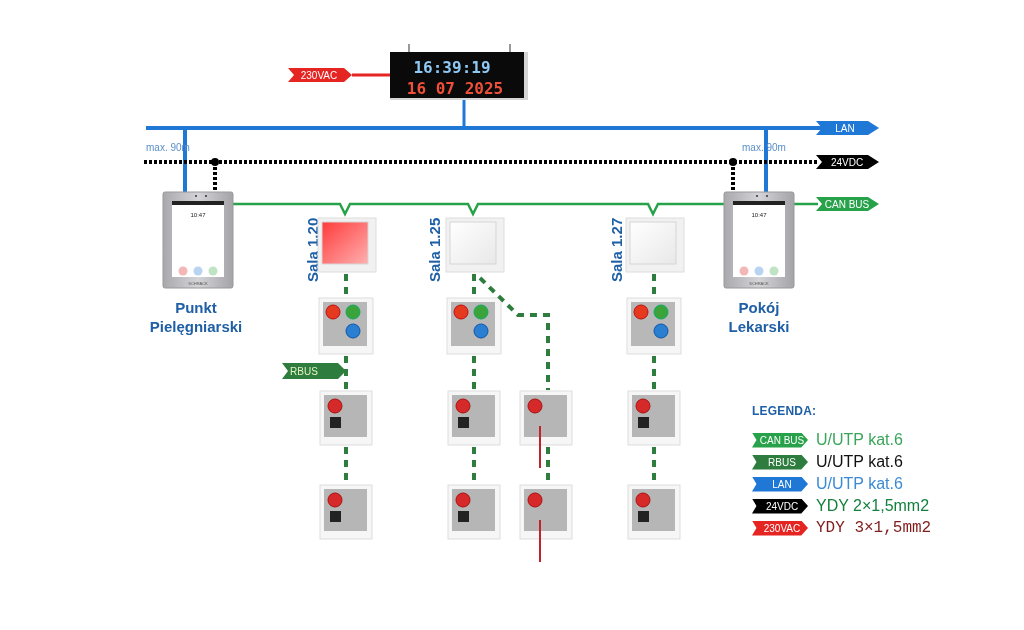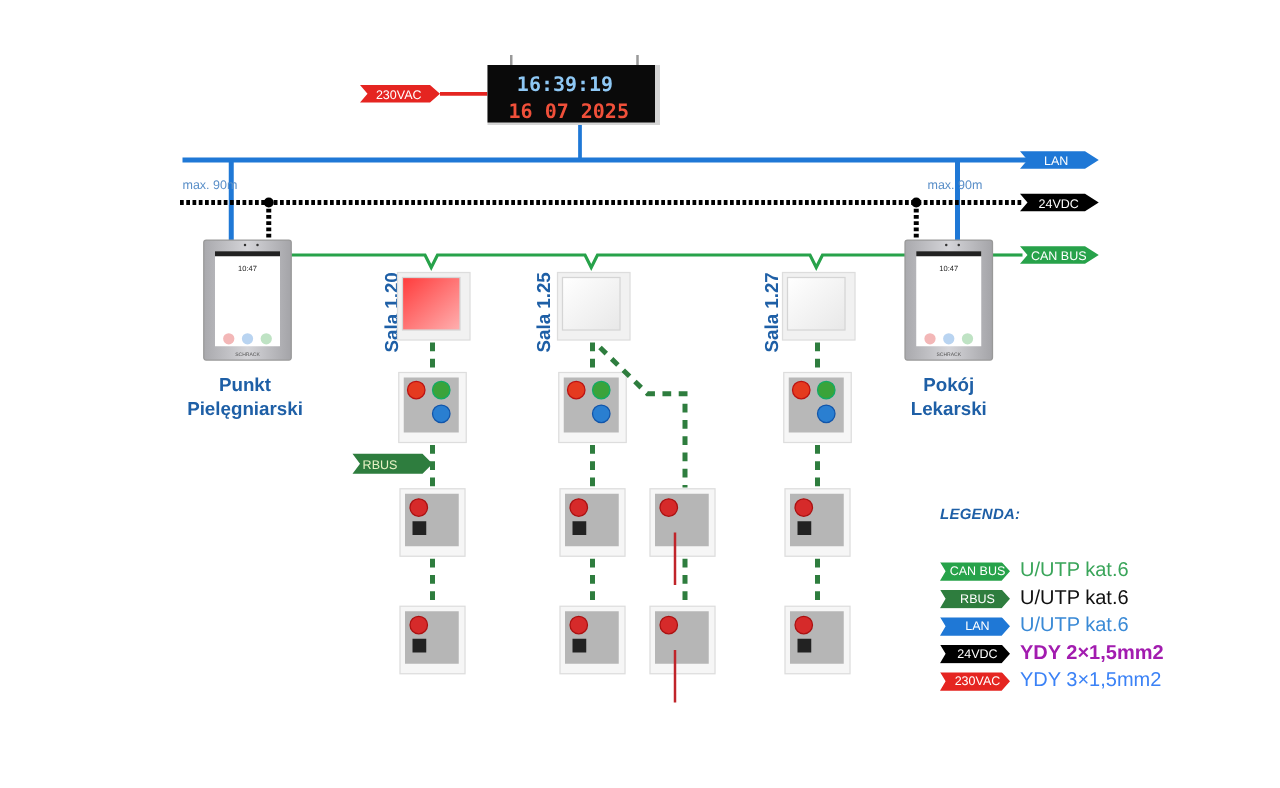--- a/index.html
+++ b/index.html
@@ -1,20 +1,20 @@
 <!DOCTYPE html>
 <html><head>
 <meta charset="utf-8">
 <style>
   html, body { margin:0; padding:0; background:#ffffff; }
   body { width:1024px; height:630px; position:relative; overflow:hidden; font-family:"Liberation Sans", sans-serif; }
   #diagram { position:absolute; left:0; top:0; width:1024px; height:630px; }
   .lbl-sans { font-family:"Liberation Sans", sans-serif; }
   .legend { position:absolute; left:752px; top:404px; width:200px; }
-  .legend-title { font-family:"Liberation Sans", sans-serif; font-weight:bold; font-size:12px; color:#1e5fa6; margin-bottom:28px; letter-spacing:0.2px;font-style:italic; }
+  .legend-title { font-family:"Liberation Sans", sans-serif; font-weight:bold; font-size:12px; color:#1e5fa6; margin-bottom:11px; letter-spacing:0.2px; }
   .legend-row { display:flex; align-items:center; height:22px; }
   .legend-tag { position:relative; width:56px; height:15px; color:#fff; font-size:10px; display:flex; align-items:center; justify-content:center; font-family:"Liberation Sans", sans-serif; margin-right:8px;
     clip-path: polygon(0 0, 88% 0, 100% 50%, 88% 100%, 0 100%, 8% 50%); padding-left:4px; box-sizing:border-box; }
   .legend-desc { font-size:16px; font-family:"Liberation Sans", sans-serif; }
 </style>
 </head>
 <body>
 
 <svg id="diagram" viewBox="0 0 1024 630" xmlns="http://www.w3.org/2000/svg">
   <defs>
@@ -190,20 +190,20 @@
       <div class="legend-row">
         <div class="legend-tag" style="background: rgb(46, 125, 62);">RBUS</div>
         <div class="legend-desc" style="color: rgb(17, 17, 17);">U/UTP kat.6</div>
       </div>
       <div class="legend-row">
         <div class="legend-tag" style="background: rgb(31, 120, 214);">LAN</div>
         <div class="legend-desc" style="color: rgb(58, 138, 214);">U/UTP kat.6</div>
       </div>
       <div class="legend-row">
         <div class="legend-tag" style="background: rgb(0, 0, 0);">24VDC</div>
-        <div class="legend-desc" style="color: #a21caf; font-weight: bold;">YDY 2×1,5mm2</div>
+        <div class="legend-desc" style="color: #15803d;">YDY 2×1,5mm2</div>
       </div>
       <div class="legend-row">
         <div class="legend-tag" style="background: rgb(229, 37, 33);">230VAC</div>
-        <div class="legend-desc" style="color: #3b82f6;">YDY 3×1,5mm2</div>
+        <div class="legend-desc" style="color: #7f1d1d; font-family: Liberation Mono, monospace;">YDY 3×1,5mm2</div>
       </div>
     </div>
 </div>
 
 </body></html>

